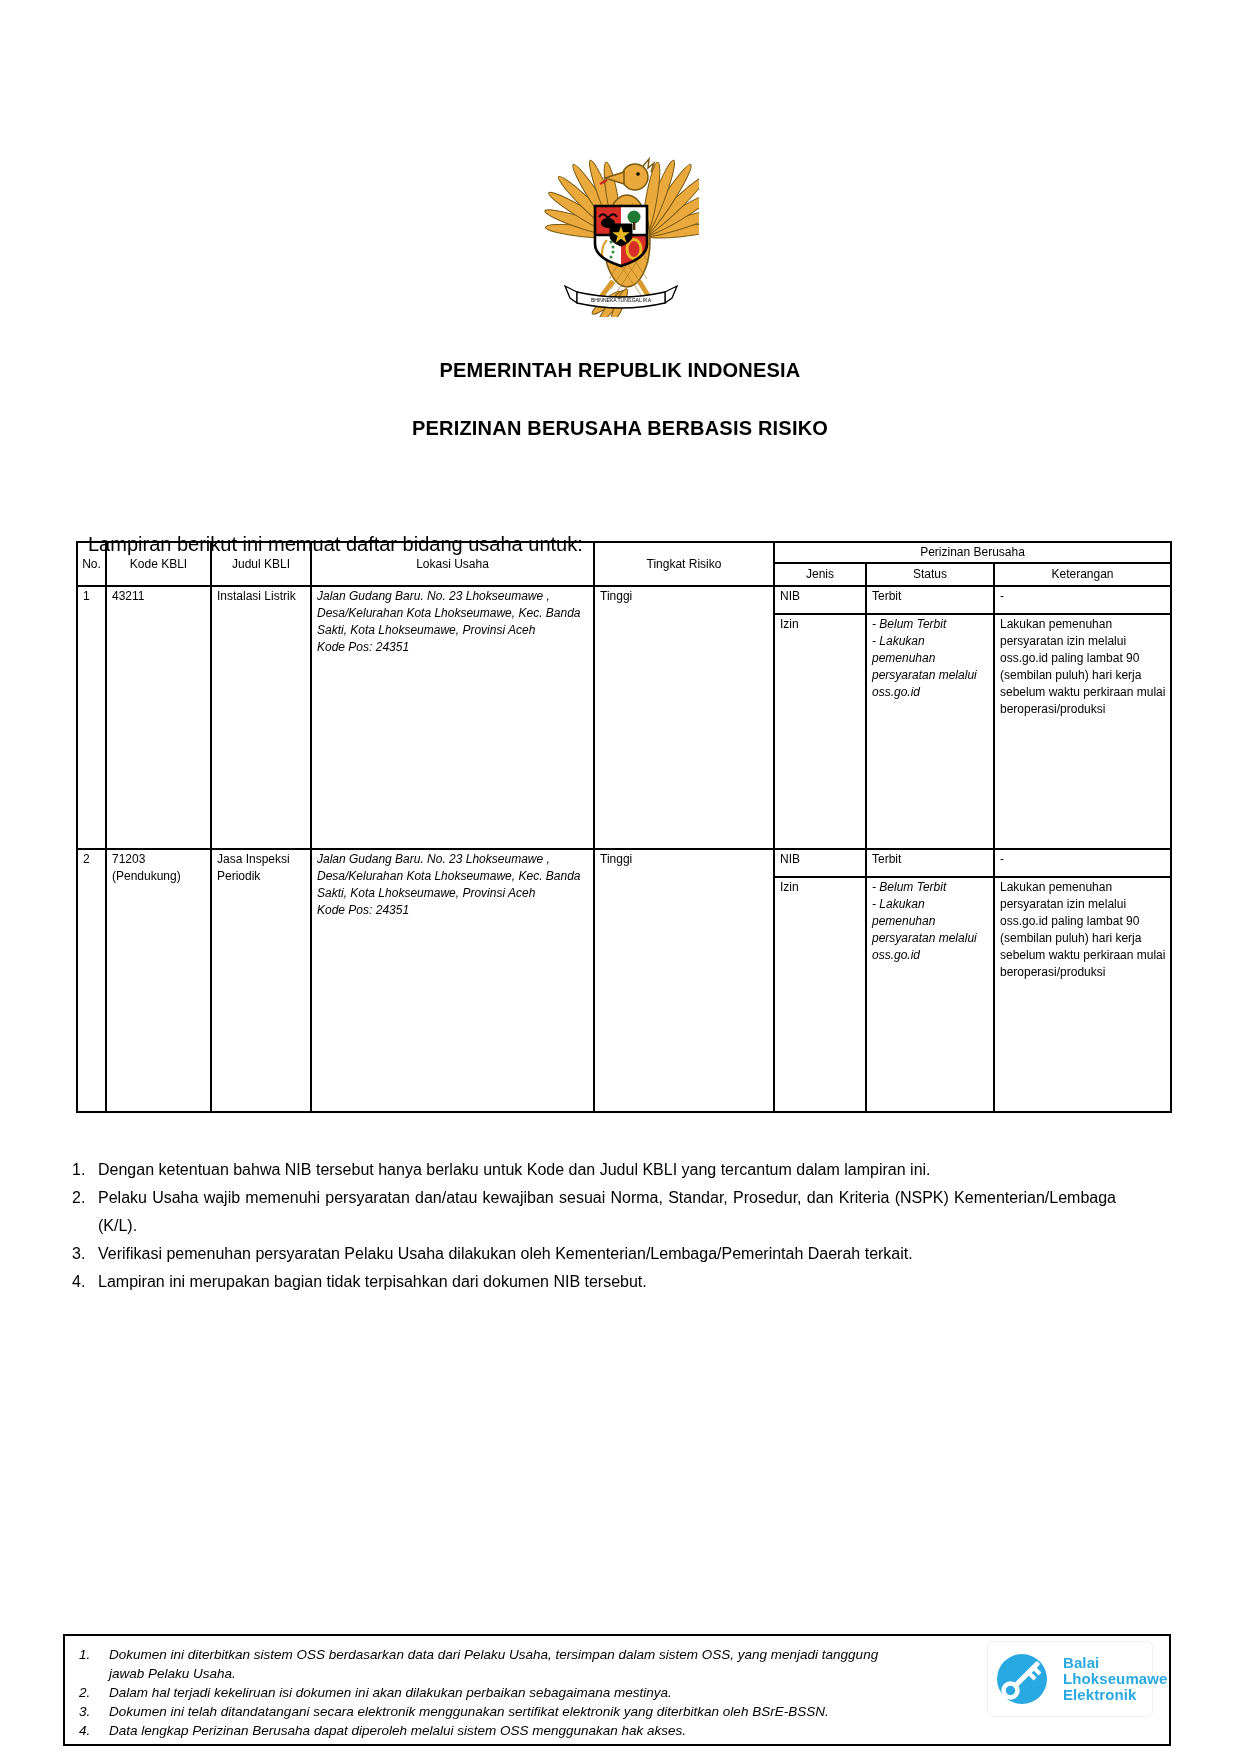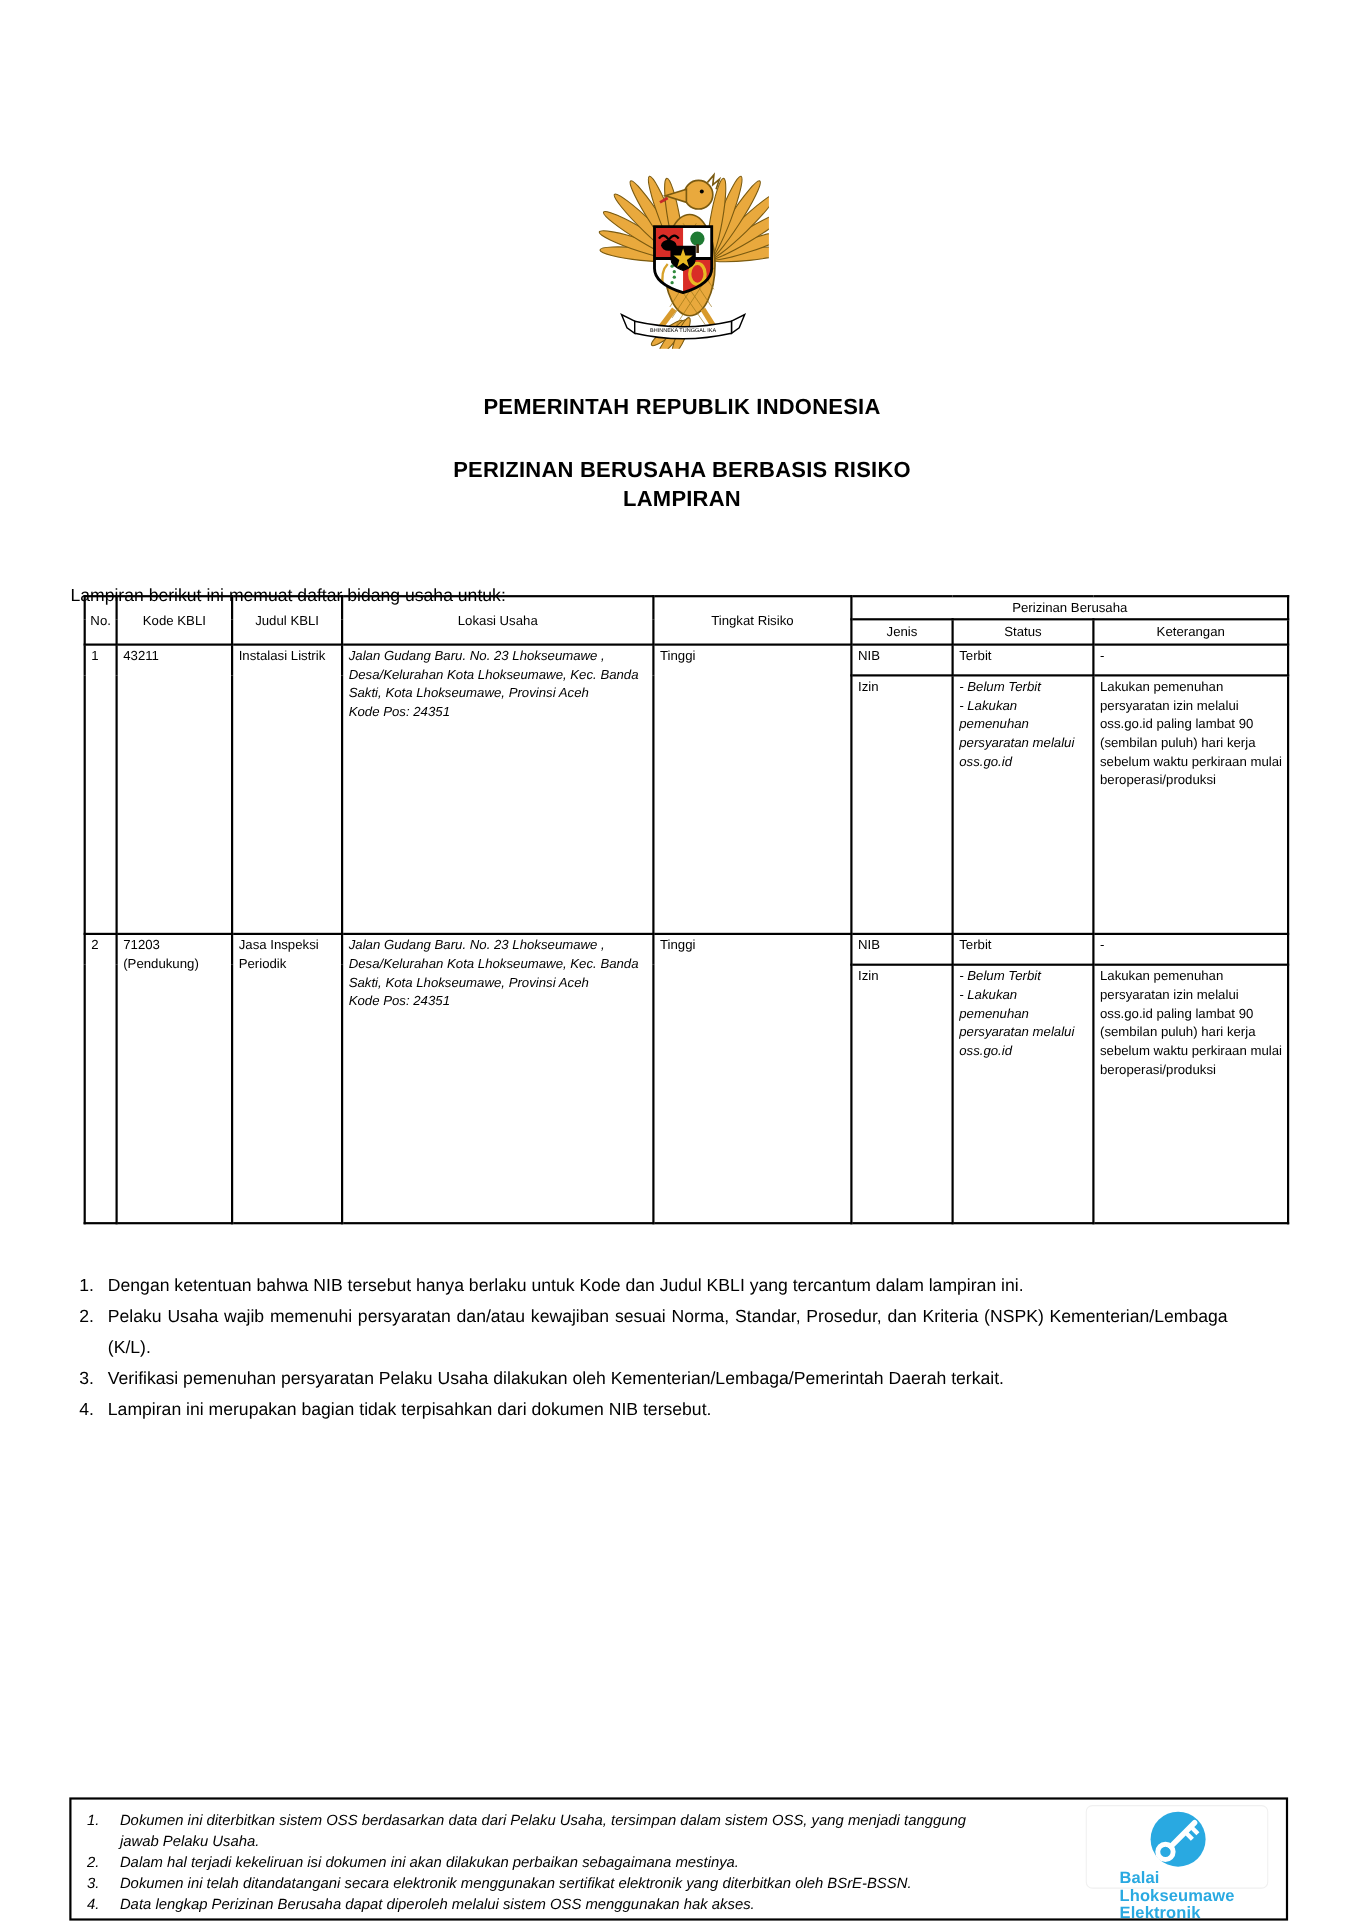--- a/index.html
+++ b/index.html
@@ -9,21 +9,21 @@
   }
   
   .emblem{position:absolute;left:543px;top:139px;width:156px;height:178px;}
   
   .title-line{position:absolute;left:0;width:1240px;text-align:center;font-weight:bold;font-size:20px;letter-spacing:.2px;margin-top:16px;}
   .t-gov{top:343px;}
   .t-doc{top:401px;}
   .t-lamp{top:427px;}
   .t-nib{top:453px;}
   
-  .intro{position:absolute;left:64px;top:533px;font-size:16px;}
+  .intro{position:absolute;left:88px;top:533px;font-size:20px;}
   
   table.biz{
     position:absolute;left:76px;top:541px;width:1094px;
     border-collapse:collapse;table-layout:fixed;font-size:12px;
   }
   table.biz th, table.biz td{
     border:2px solid #000;padding:1px 4px 2px 5px;line-height:1.42;
     overflow:hidden;
   }
   table.biz th{font-weight:normal;text-align:center;vertical-align:middle;padding:1px 2px;}
@@ -48,21 +48,21 @@
   .footer-notes{
     position:absolute;left:14px;top:9px;width:828px;
     font-size:13.5px;font-style:italic;line-height:19px;
   }
   .f-item{display:flex;}
   .f-item .n-num{width:30px;flex:0 0 30px;}
   .f-item .n-text{flex:1;}
   .bsre{
     position:absolute;right:16px;top:5px;width:166px;height:76px;
     background:#fff;border:1px solid #f0f0f0;border-radius:6px;
-    display:flex;align-items:center;padding:2px 4px;box-sizing:border-box;flex-direction:column;
+    display:flex;align-items:center;padding:2px 4px;box-sizing:border-box;
   }
   .bsre-icon{flex:0 0 56px;height:56px;margin-left:2px;}
   .bsre-divider{width:3px;height:60px;background:#29A9E1;margin:0 7px 0 6px;}
   .bsre-text{font-weight:bold;font-size:15px;line-height:16px;color:#29A9E1;letter-spacing:.1px;}
 </style>
 </head>
 <body>
 
 <div class="page">
 
@@ -157,21 +157,20 @@
     <g>
       <path d="M34,153 L22,147 L27,159 L34,164 Z" fill="#fff" stroke="#000" stroke-width="1.3"></path>
       <path d="M122,153 L134,147 L129,159 L122,164 Z" fill="#fff" stroke="#000" stroke-width="1.3"></path>
       <path d="M34,153 Q78,163 122,153 L122,164 Q78,174 34,164 Z" fill="#fff" stroke="#000" stroke-width="1.3"></path>
       <text x="78" y="162.5" text-anchor="middle" font-size="5" font-family="Liberation Sans, sans-serif" fill="#000">BHINNEKA TUNGGAL IKA</text>
     </g>
   </svg>
 
   <div class="title-line t-gov">PEMERINTAH REPUBLIK INDONESIA</div>
   <div class="title-line t-doc">PERIZINAN BERUSAHA BERBASIS RISIKO</div>
-  <div class="title-line t-lamp">LAMPIRAN</div>
 
   <div class="intro">Lampiran berikut ini memuat daftar bidang usaha untuk:</div>
 
   <table class="biz">
     <colgroup>
       <col style="width:29px">
         <col style="width:105px">
         <col style="width:100px">
         <col style="width:283px">
       <col style="width:180px">

